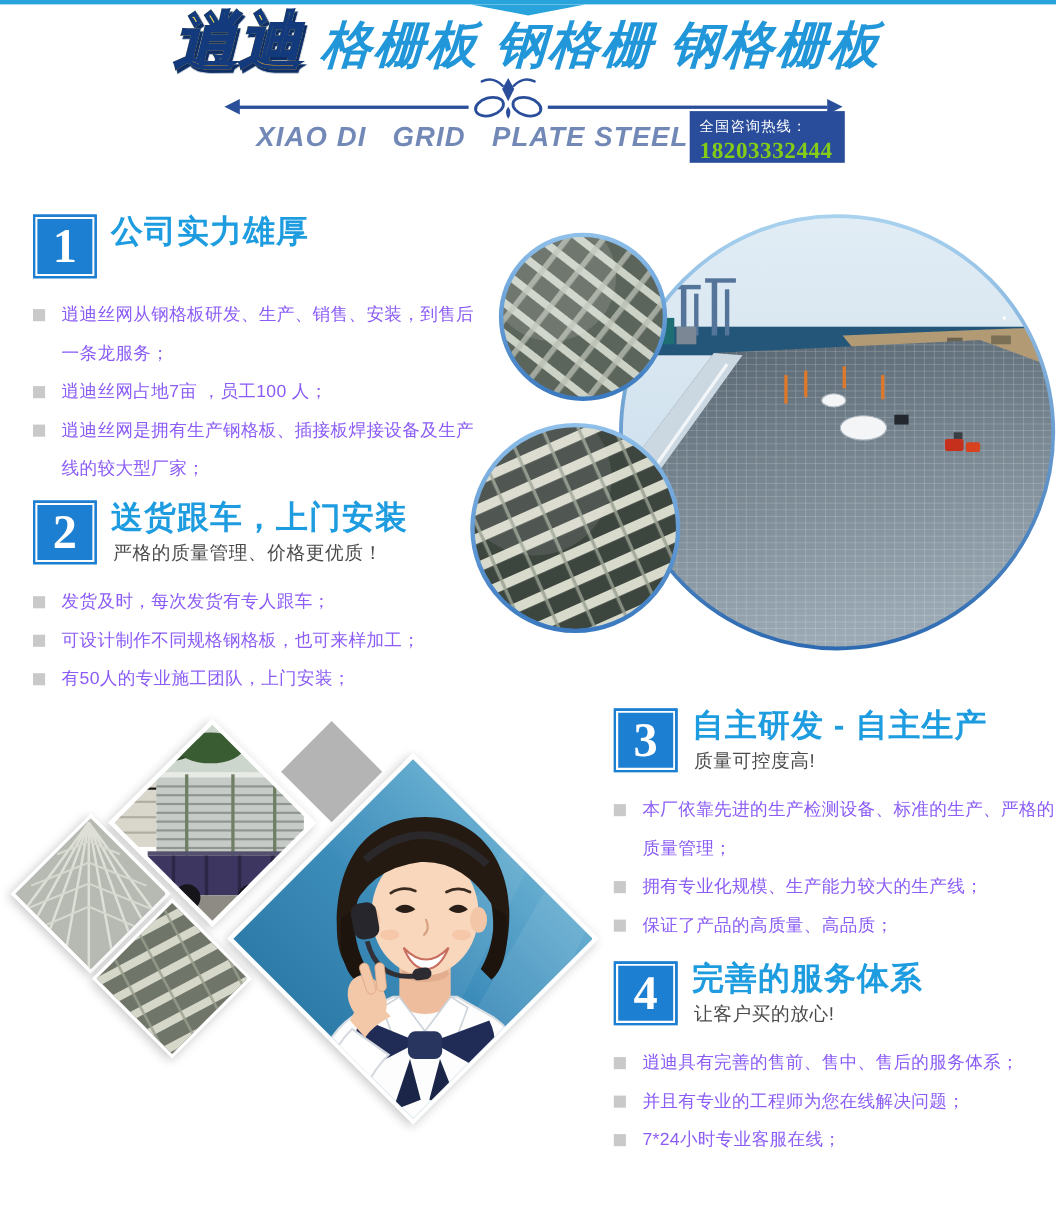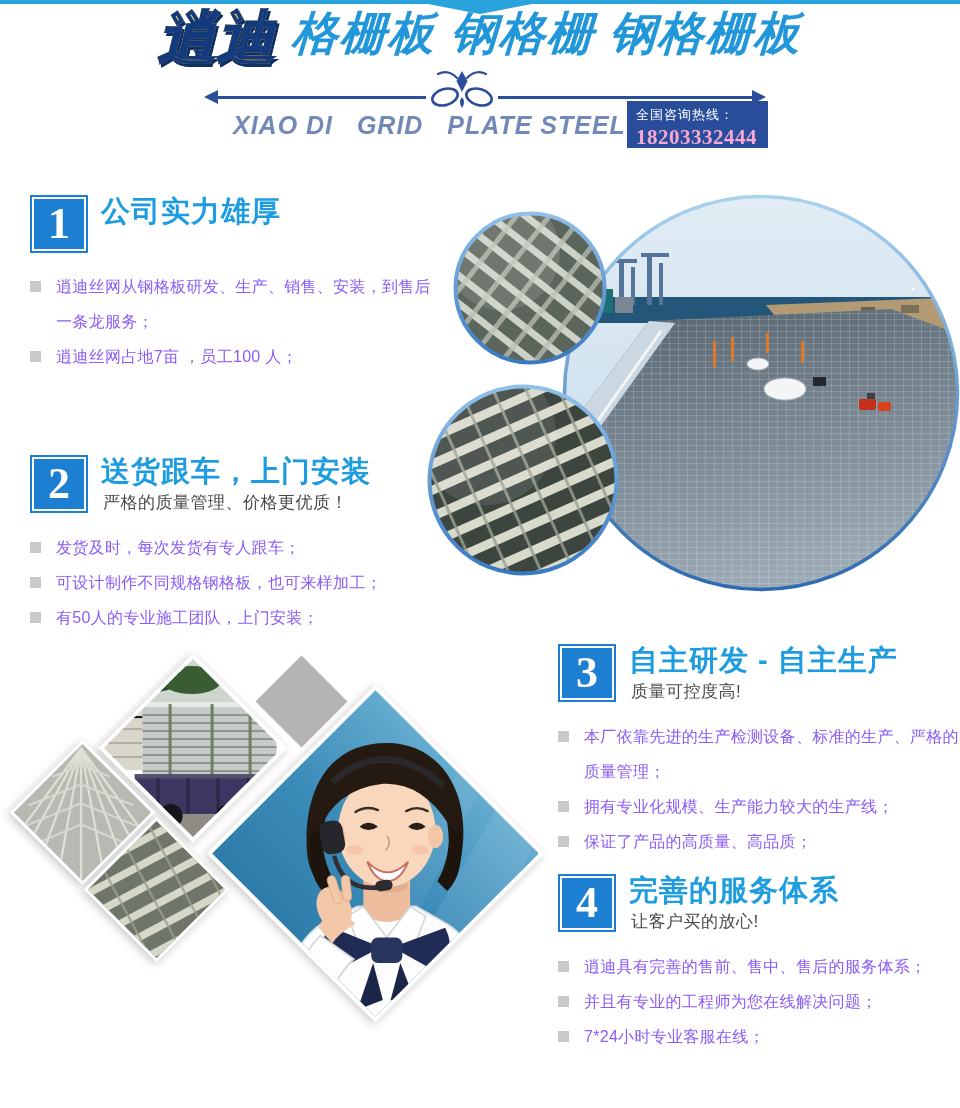--- a/index.html
+++ b/index.html
@@ -7,21 +7,21 @@
         font-family:"Liberation Sans","DejaVu Sans",sans-serif;}
 
   
   .top-bar{position:absolute;left:0;top:0;width:960px;height:4px;background:#29a3dc;}
   .top-chevron{position:absolute;left:428px;top:4px;width:0;height:0;
       border-left:52px solid transparent;border-right:52px solid transparent;
       border-top:10px solid #29a3dc;}
 
   
   .head-line{position:absolute;left:0;top:8px;width:960px;display:flex;
-      justify-content:center;gap:16px;}
+      justify-content:center;align-items:flex-end;gap:16px;}
   .brand{font-size:57px;font-weight:bold;font-style:italic;line-height:1.05;
       background:linear-gradient(180deg,#ffe44e 18%,#f4a31c 88%);
       -webkit-background-clip:text;background-clip:text;color:transparent;
       -webkit-text-stroke:2px #123a7c;
       filter:drop-shadow(2px 3px 0 #0e2f66);letter-spacing:2px;}
   .head-title{font-size:46px;font-weight:bold;font-style:italic;color:#2196d8;
       letter-spacing:2px;line-height:1.1;margin-bottom:2px;transform:skewX(-3deg);}
 
   .hr-line{position:absolute;height:3px;background:#2a4e9a;top:96px;}
   .tri{position:absolute;top:90px;width:0;height:0;
@@ -29,21 +29,21 @@
   .tri.left{border-right:14px solid #2a4e9a;}
   .tri.right{border-left:14px solid #2a4e9a;}
   .ornament{position:absolute;left:428px;top:66px;}
 
   .subtitle-en{position:absolute;left:233px;top:111px;font-size:25px;font-weight:bold;
       font-style:italic;color:#7289b7;white-space:pre;letter-spacing:1px;}
 
   .hotline{position:absolute;left:627px;top:101px;width:141px;height:47px;
       background:#2a4d9b;box-sizing:border-box;padding:5px 9px 17px 9px;}
   .hotline-label{color:#ffffff;font-size:13px;letter-spacing:1px;}
-  .hotline-number{color:#f9a8d4;font-size:21px;font-weight:bold;letter-spacing:.5px;
+  .hotline-number{color:#84cc16;font-size:21px;font-weight:bold;letter-spacing:.5px;
       font-family:"Liberation Serif","DejaVu Serif",serif;margin-top:1px;}
 
   
   .section{position:absolute;}
   .sec-row{display:flex;gap:13px;align-items:flex-start;}
   .numbox{width:54px;height:54px;flex:0 0 54px;background:#1d7fd2;border:2px solid #1d7fd2;
       box-shadow:inset 0 0 0 2px #ffffff;display:flex;align-items:center;justify-content:center;}
   .numbox span{color:#ffffff;font-size:44px;font-weight:bold;line-height:1;
       font-family:"Liberation Serif","DejaVu Serif",serif;}
   .sec-title{margin:0;font-size:29px;font-weight:bold;color:#1e9ce0;letter-spacing:1px;line-height:1.15;}
@@ -106,20 +106,21 @@
       <div class="numbox">
           <span>1</span>
         </div>
       <div>
         <h2 class="sec-title">公司实力雄厚</h2>
       </div>
     </div>
     <ul class="bullets">
       <li>逍迪丝网从钢格板研发、生产、销售、安装，到售后一条龙服务；</li>
       <li>逍迪丝网占地7亩 ，员工100 人；</li>
+      <li>逍迪丝网是拥有生产钢格板、插接板焊接设备及生产线的较大型厂家；</li>
     </ul>
   </div>
 
   <div class="section" style="left:30px;top:455px;width:415px;">
     <div class="sec-row">
       <div class="numbox">
           <span>2</span>
         </div>
       <div>
         <h2 class="sec-title">送货跟车，上门安装</h2>

